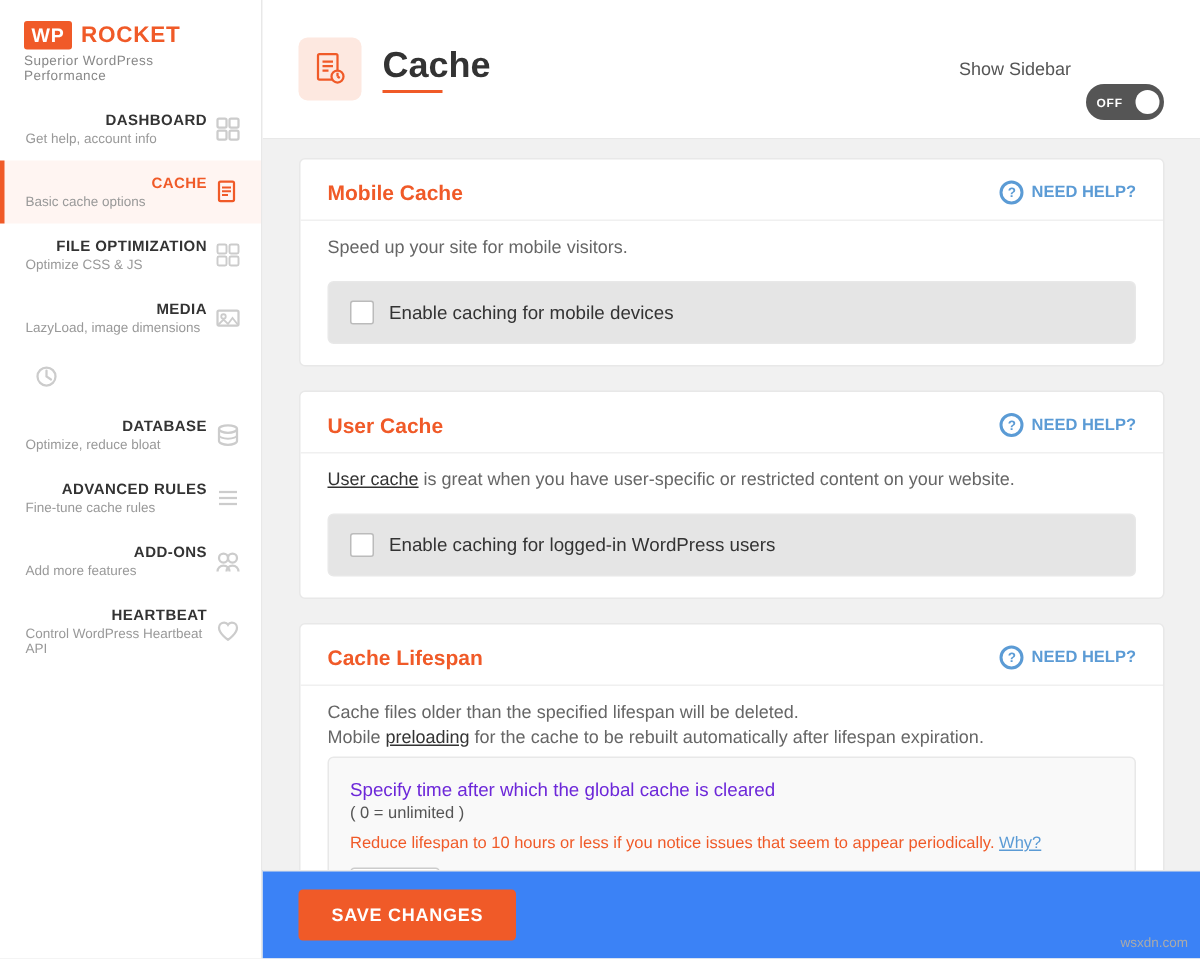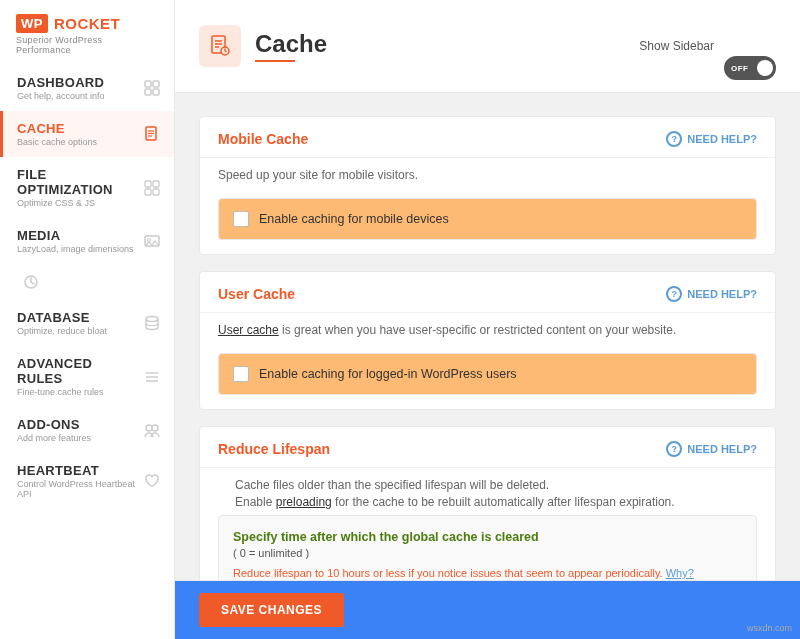--- a/index.html
+++ b/index.html
@@ -72,25 +72,26 @@
       position: relative;
     }
     .sidebar-item.active {
       border-left: 3px solid #f05a28;
       background: #fff5f2;
     }
     .sidebar-item-text {
       flex: 1;
     }
     .sidebar-item-title {
-      font-size: 13px;
+      font-size: 10px;
       font-weight: 700;
       color: #333;
       letter-spacing: 0.3px;
       text-transform: uppercase;
+      text-align: right;
     }
     .sidebar-item.active .sidebar-item-title {
       color: #f05a28;
     }
     .sidebar-item-desc {
       font-size: 9px;
       color: #999;
       margin-top: 1px;
     }
     .sidebar-item-icon {
@@ -184,21 +185,21 @@
       color: #fff;
       font-weight: 700;
       margin-left: 4px;
       letter-spacing: 0.5px;
     }
 
     
     .content-scroll {
       flex: 1;
       overflow-y: auto;
-      padding: 23px 24px;
+      padding: 12px 24px;
       background: #f1f1f1;
     }
 
     .section-card {
       background: #fff;
       border-radius: 4px;
       margin-bottom: 16px;
       border: 1px solid #e8e8e8;
     }
     .section-header {
@@ -237,21 +238,21 @@
     }
     .section-desc {
       padding: 10px 18px;
       font-size: 12px;
       color: #666;
     }
     .section-body {
       padding: 0 18px 14px 18px;
     }
     .option-row {
-      background: #fdba74;
+      background: #e5e5e5;
       border: 1px solid #e8e8e8;
       border-radius: 4px;
       padding: 12px 14px;
       display: flex;
       align-items: center;
       gap: 10px;
       margin-top: 6px;
     }
     .checkbox-box {
       width: 16px;
@@ -266,33 +267,32 @@
       font-size: 12.5px;
       color: #333;
       font-weight: 500;
     }
 
     
     .lifespan-desc {
       font-size: 12px;
       color: #666;
       padding: 10px 18px 6px 18px;
-      margin-left: 17px;
     }
     .lifespan-inner {
       margin: 0 18px 14px 18px;
       background: #f9f9f9;
       border: 1px solid #e8e8e8;
       border-radius: 4px;
       padding: 14px;
     }
     .lifespan-inner-title {
       font-size: 12.5px;
-      color: #4d7c0f;
-      font-weight: 700;
+      color: #6d28d9;
+      font-weight: 400;
       margin-bottom: 3px;
     }
     .lifespan-inner-sub {
       font-size: 11px;
       color: #555;
       margin-bottom: 8px;
     }
     .lifespan-warning {
       font-size: 11px;
       color: #f05a28;
@@ -546,30 +546,30 @@
         <div class="section-body">
           <div class="option-row">
             <div class="checkbox-box"></div>
             <span class="option-label">Enable caching for logged-in WordPress users</span>
           </div>
         </div>
       </div>
 
       <div class="section-card">
         <div class="section-header">
-          <span class="section-title">Reduce Lifespan</span>
+          <span class="section-title">Cache Lifespan</span>
           <a class="need-help">
             <div class="help-circle">?</div>
             <span>NEED HELP?</span>
           </a>
         </div>
         <div class="lifespan-desc">
           <div>Cache files older than the specified lifespan will be deleted.</div>
           <div style="margin-top:3px">
-            <span>Enable </span><a style="color:#333;text-decoration:underline;cursor:pointer">preloading</a><span> for the cache to be rebuilt automatically after lifespan expiration.</span>
+            <span>Mobile </span><a style="color:#333;text-decoration:underline;cursor:pointer">preloading</a><span> for the cache to be rebuilt automatically after lifespan expiration.</span>
           </div>
         </div>
         <div class="lifespan-inner">
           <div class="lifespan-inner-title">Specify time after which the global cache is cleared</div>
           <div class="lifespan-inner-sub">( 0 = unlimited )</div>
           <div class="lifespan-warning">
             <span>Reduce lifespan to 10 hours or less if you notice issues that seem to appear periodically.</span>
             <a style="cursor:pointer">Why?</a>
           </div>
           <div class="lifespan-input-row">

